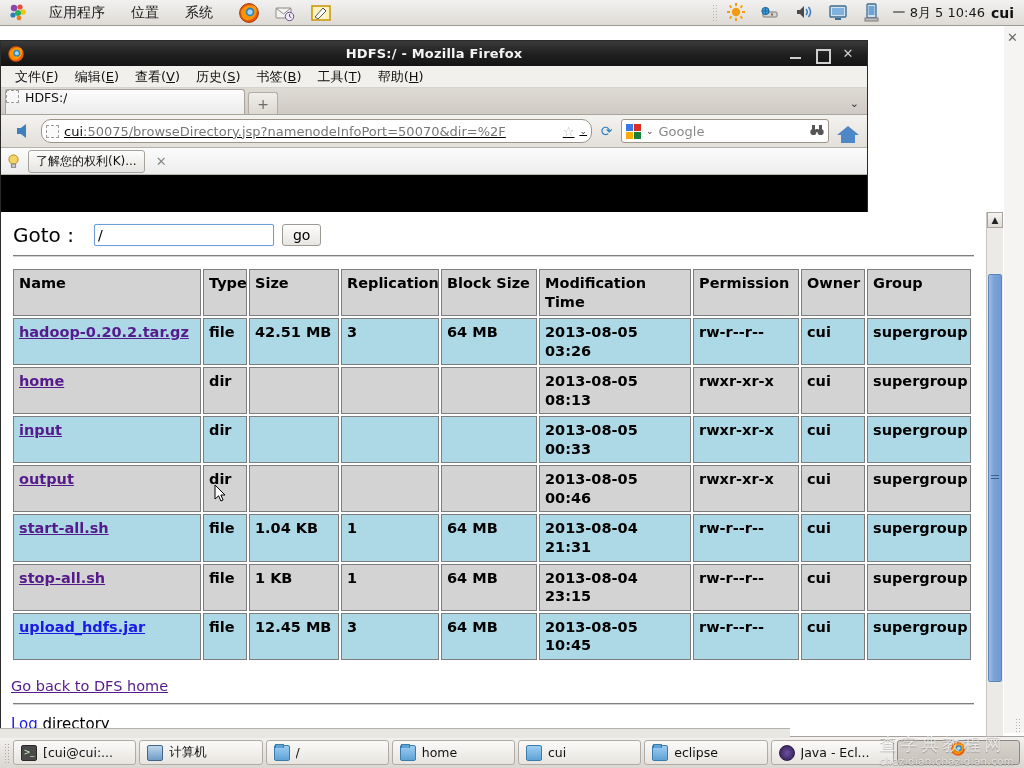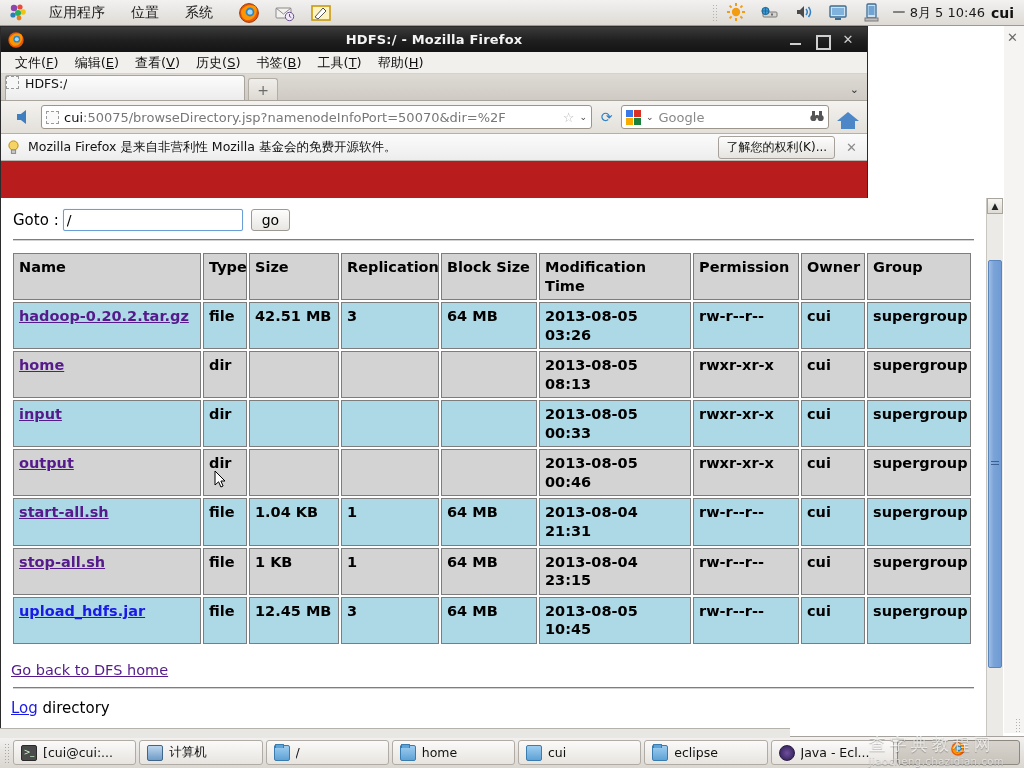--- a/index.html
+++ b/index.html
@@ -29,22 +29,22 @@
   .gp-user { font-size: 14px; font-weight: bold; color: #111; padding-right: 4px; }
   .gp-grip {
     width: 5px; height: 18px;
     background-image: radial-gradient(circle, #a8a6a2 1px, transparent 1px);
     background-size: 3px 3px;
     opacity: .8;
   }
 
   
   .ffwin {
-    position: absolute; left: 0px; top: 26px; width: 868px; height: 707px;
-    background: #b91c1c; border: 1px solid #2b2b2b;
+    position: absolute; left: 0px; top: 40px; width: 868px; height: 707px;
+    background: #000000; border: 1px solid #2b2b2b;
   }
   .titlebar {
     height: 25px; background: linear-gradient(to bottom, #3a3a3a 0%, #1f1f1f 55%, #141414 100%);
     display: flex; align-items: center; position: relative; padding: 0 2px;
   }
   .tb-icon { width: 18px; height: 18px; margin-left: 4px; }
   .tb-title {
     position: absolute; left: 0; right: 0; text-align: center;
     color: #f4f4f4; font-size: 13px; font-weight: bold; letter-spacing: .2px;
     pointer-events: none;
@@ -99,22 +99,22 @@
   }
   .backbtn { width: 28px; height: 26px; display:flex; align-items:center; justify-content:center; }
   .arrow-left {
     width: 0; height: 0; border-top: 7px solid transparent; border-bottom: 7px solid transparent;
     border-right: 9px solid #3f7fbf; position: relative;
   }
   .arrow-left::after {
     content:""; position:absolute; left:0px; top:-3px; width:9px; height:6px; background:#3f7fbf;
   }
   .urlbox {
-    flex: 1 1 auto; height: 24px; background: #fff; border: 1px solid #9b958c; border-radius: 3px;
-    display: flex; align-items: center; padding: 0 4px; gap: 5px; min-width: 0;
+    flex: 1 1 auto; height: 24px; background: #fff; border: 1px solid #9b958c; border-radius: 10px;
+    display: flex; align-items: center; padding: 0 4px; gap: 5px; min-width: 0; text-decoration: underline;
   }
   .url-fav { width: 13px; height: 13px; border: 1px dashed #9a9a9a; background:#fafafa; flex:none; }
   .url-text { flex: 1 1 auto; font-size: 13px; color: #777; white-space: nowrap; overflow: hidden; min-width:0;}
   .url-text b { color: #111; font-weight: normal; }
   .url-star { color: #b9b9b9; font-size: 13px; }
   .url-caret { font-size: 9px; color: #444; }
   .reload {
     width: 17px; height: 17px; color:#2e7fc4; font-size:14px; display:flex;
     align-items:center; justify-content:center;
   }
@@ -175,21 +175,21 @@
     border: 1px solid #5b86bb; border-radius: 2px;
   }
   .vs-thumb::after {
     content:""; position:absolute; left:50%; top:50%; margin-left:-4px; margin-top:-3px;
     width:8px; height:6px;
     background: repeating-linear-gradient(to bottom,#3c5f90 0 1px, transparent 1px 3px);
   }
 
   
   .gotoline { display: flex; align-items: center; gap: 0px; font-size: 15px; color:#000; margin: 1px 0 6px 2px;}
-  .goto-label { font-size: 15px; margin-right: 4px; }
+  .goto-label { font-size: 20px; margin-right: 20px; }
   .goto-input {
     width: 180px; height: 22px; border: 1px solid #6b9ed6; border-radius: 2px;
     font-size: 14px; padding: 0 3px; color: #000; outline: none;
     box-shadow: 0 0 1px #9ec1e8;
     font-family: "DejaVu Sans", "Liberation Sans", sans-serif;
   }
   .go-btn {
     margin-left: 8px; font-size: 14px; padding: 2px 10px;
     background: linear-gradient(to bottom,#fdfdfd,#e8e6e2);
     border: 1px solid #9d9993; border-radius: 3px; color:#000;
@@ -272,21 +272,21 @@
   .ic-term { background: #4a4a4a; border: 1px solid #2a2a2a; border-radius: 2px; color:#cfc; font-size:8px;
              display:flex; align-items:center; justify-content:center; }
   .ic-computer { background: linear-gradient(to bottom,#bcd6ee,#6f9cc6); border:1px solid #41658a; border-radius:2px; }
   .ic-folder { background: linear-gradient(to bottom,#9ecdf0,#5fa2d6); border:1px solid #3b7cae; border-radius: 1px 2px 2px 2px; }
   .ic-folder::before { content:""; position:absolute; left:0; top:-2px; width:7px; height:3px;
                        background:#5fa2d6; border:1px solid #3b7cae; border-bottom:none; border-radius:1px 1px 0 0;}
   .ic-home { background: linear-gradient(to bottom,#9ecdf0,#5fa2d6); border:1px solid #3b7cae; border-radius:2px;}
   .ic-eclipse { background: radial-gradient(circle at 50% 50%, #6f4fa0 0%, #3d2a63 70%); border-radius: 50%;
                 border: 1px solid #2b1c47; }
   .watermark {
-    position: absolute; right: 20px; bottom: 1px; z-index: 30;
+    position: absolute; right: 10px; bottom: 1px; z-index: 30;
     font-size: 17px; color: rgba(255,255,255,.72); letter-spacing: 4px;
     text-shadow: 0 1px 1px rgba(0,0,0,.28); pointer-events:none; white-space:nowrap;
   }
   .watermark small { display:block; font-size: 10px; letter-spacing: .5px; color: rgba(235,235,235,.8); text-align:center; }
 
   
   .outer-close {
     position: absolute; right: 6px; top: 30px; font-size: 13px; color: #6a6a6a; z-index: 20;
   }
   .right-strip {
@@ -469,21 +469,20 @@
       </div>
     </div>
 
     <div class="notifbar">
       <span class="bulb">
         <svg width="13" height="15" viewBox="0 0 13 15">
           <circle cx="6.5" cy="5.5" r="4.6" fill="#f6d365" stroke="#b78d15"></circle>
           <rect x="4.4" y="10" width="4.2" height="3.4" fill="#c9c9c9" stroke="#8a8a8a"></rect>
         </svg>
       </span>
-      <span class="notif-text">Mozilla Firefox 是来自非营利性 Mozilla 基金会的免费开源软件。</span>
       <span class="notif-btn">了解您的权利(K)...</span>
       <span class="notif-close">✕</span>
     </div>
 
     <div class="viewport">
       <div class="pagecontent">
 
         <div class="gotoline">
           <span class="goto-label">Goto : </span>
           <input class="goto-input" type="text" value="/" style="">
@@ -659,17 +658,17 @@
           <path d="M3 9 Q8 1 17 4 Q20 7 18 12 Q15 19 8 18 Q3 16 3 9Z" fill="#ff9500"></path>
           <circle cx="12" cy="10" r="4.2" fill="#2e86c1"></circle>
           <circle cx="12" cy="10" r="2.4" fill="#a5d8f5"></circle>
         </svg>
       </span>
       <span class="lbl">HDFS:/ -</span>
     </div>
 
     <div class="watermark">
       <span>查字典教程网</span>
-      <small>jiaocheng.chazidian.com</small>
+      <small>chazidian.chazidian.com</small>
     </div>
   </div>
 
 </div>
 
 </body></html>

